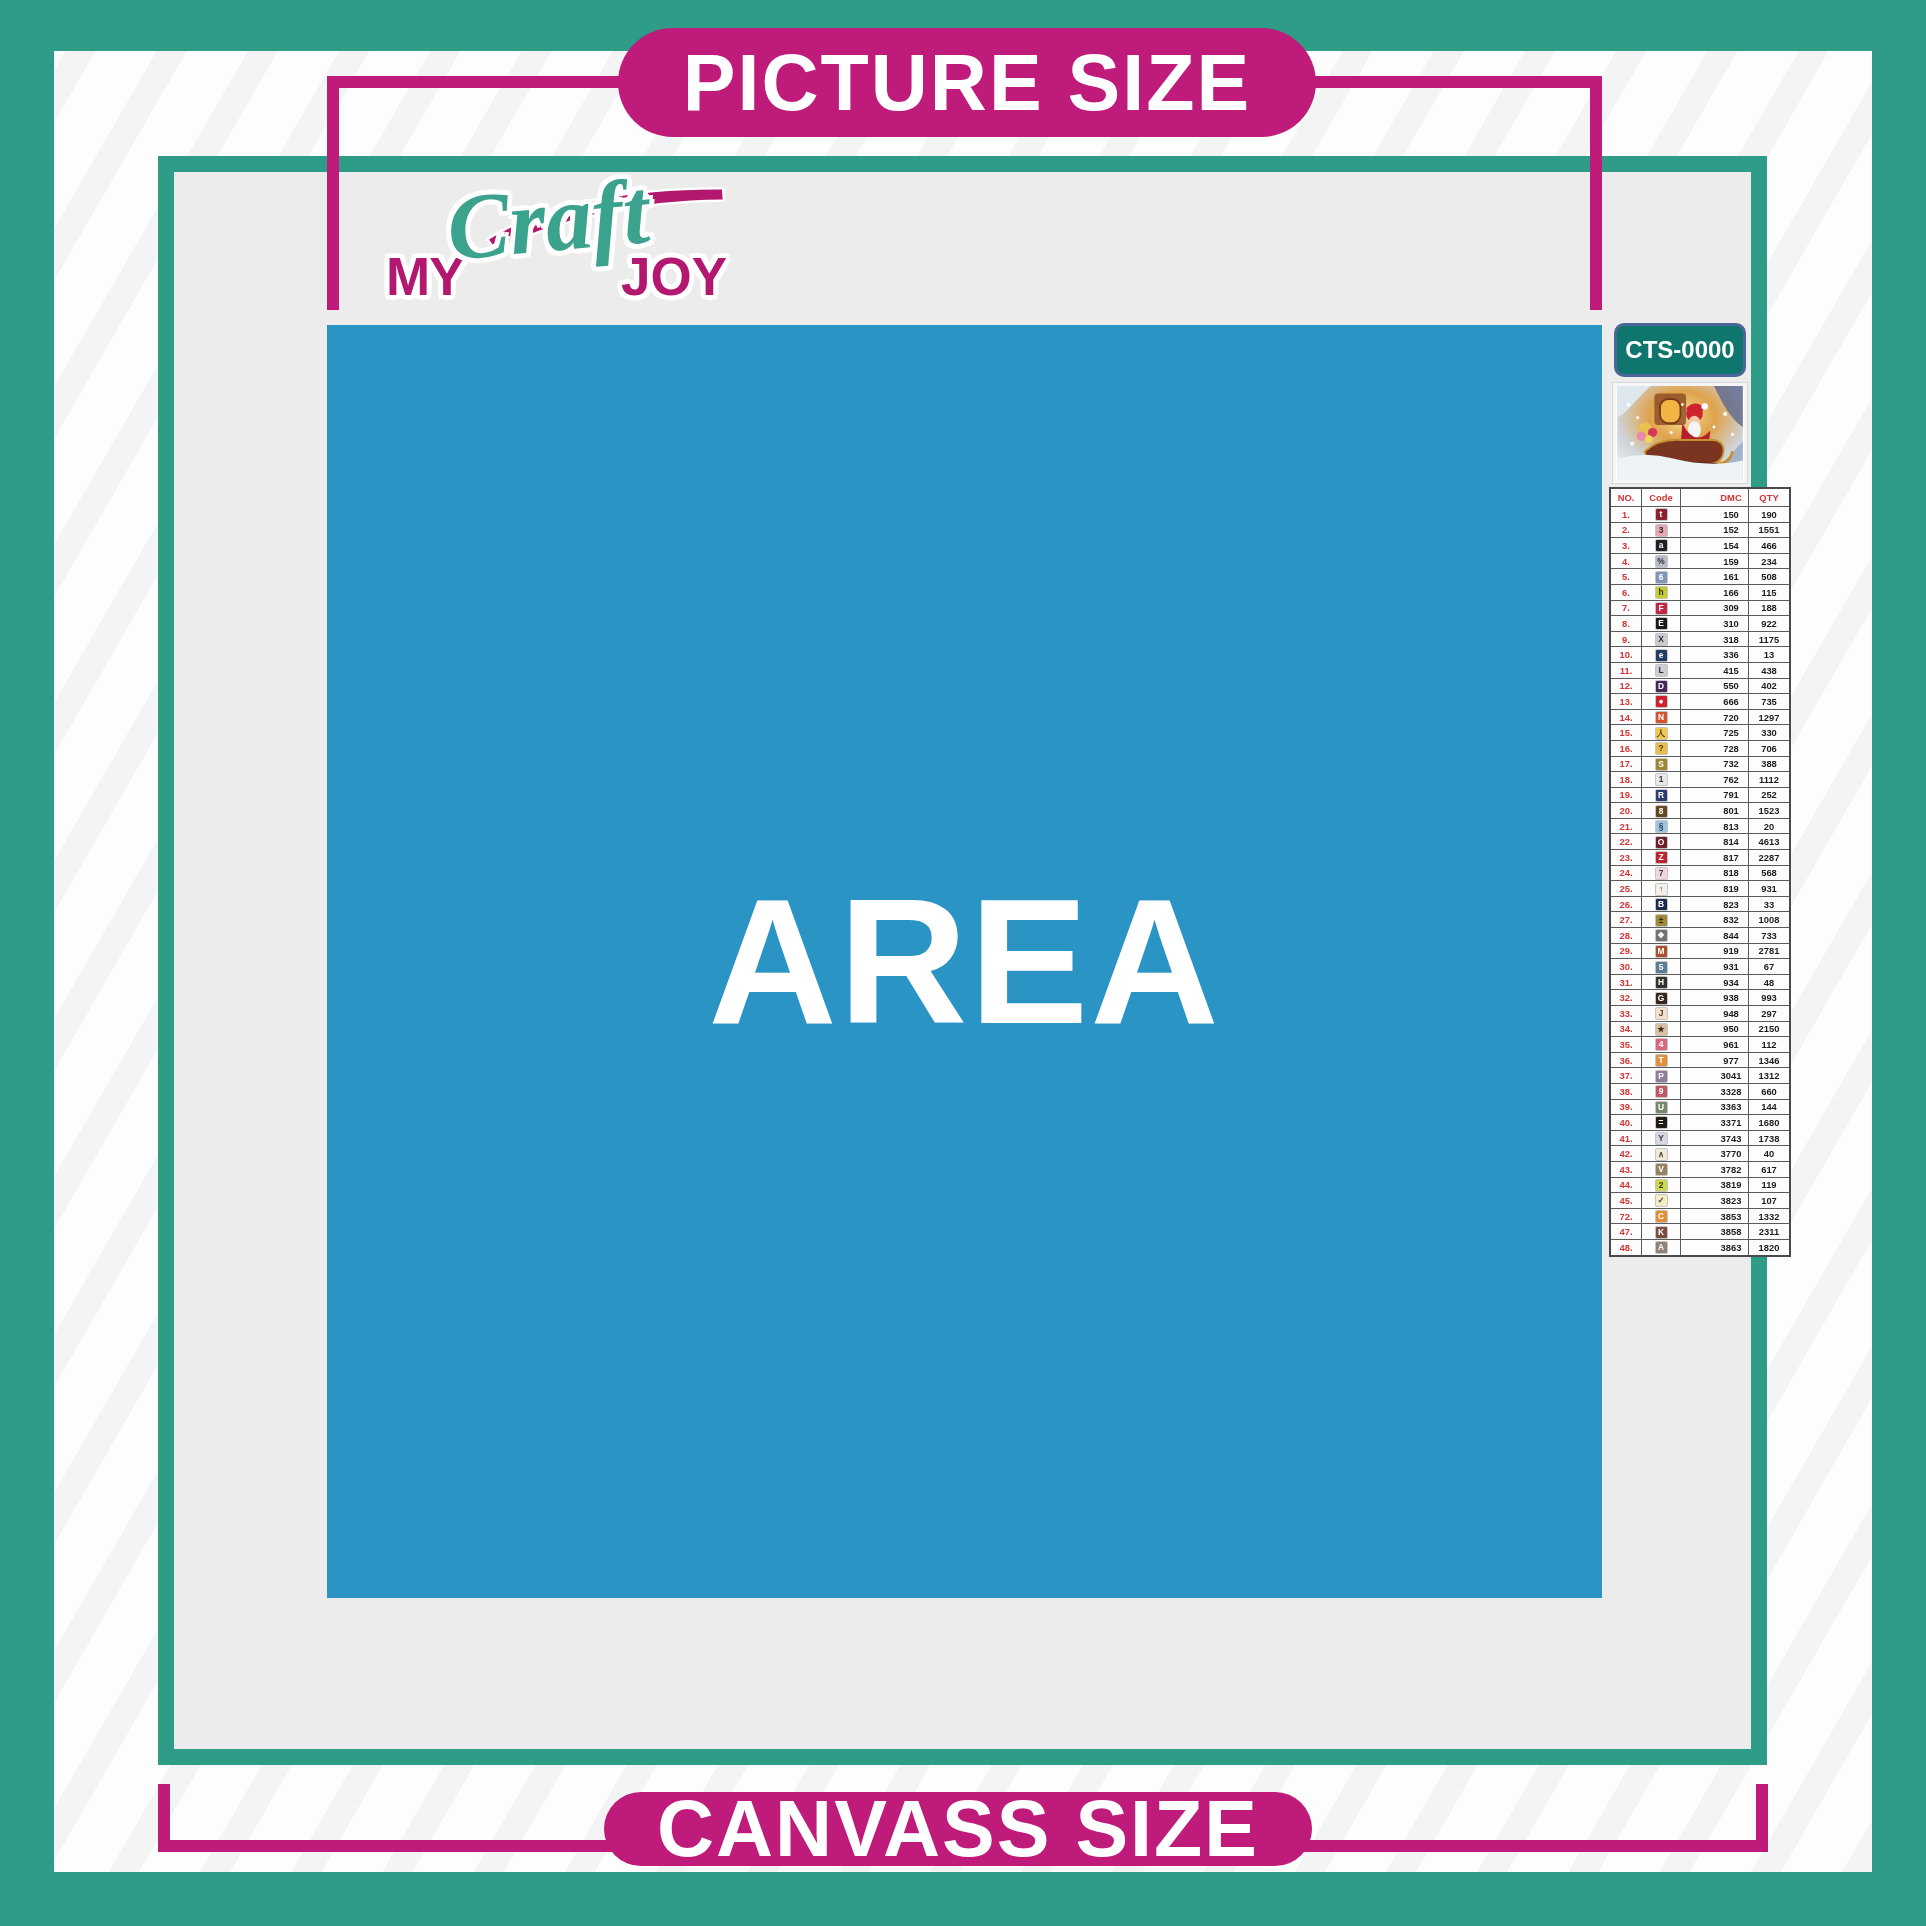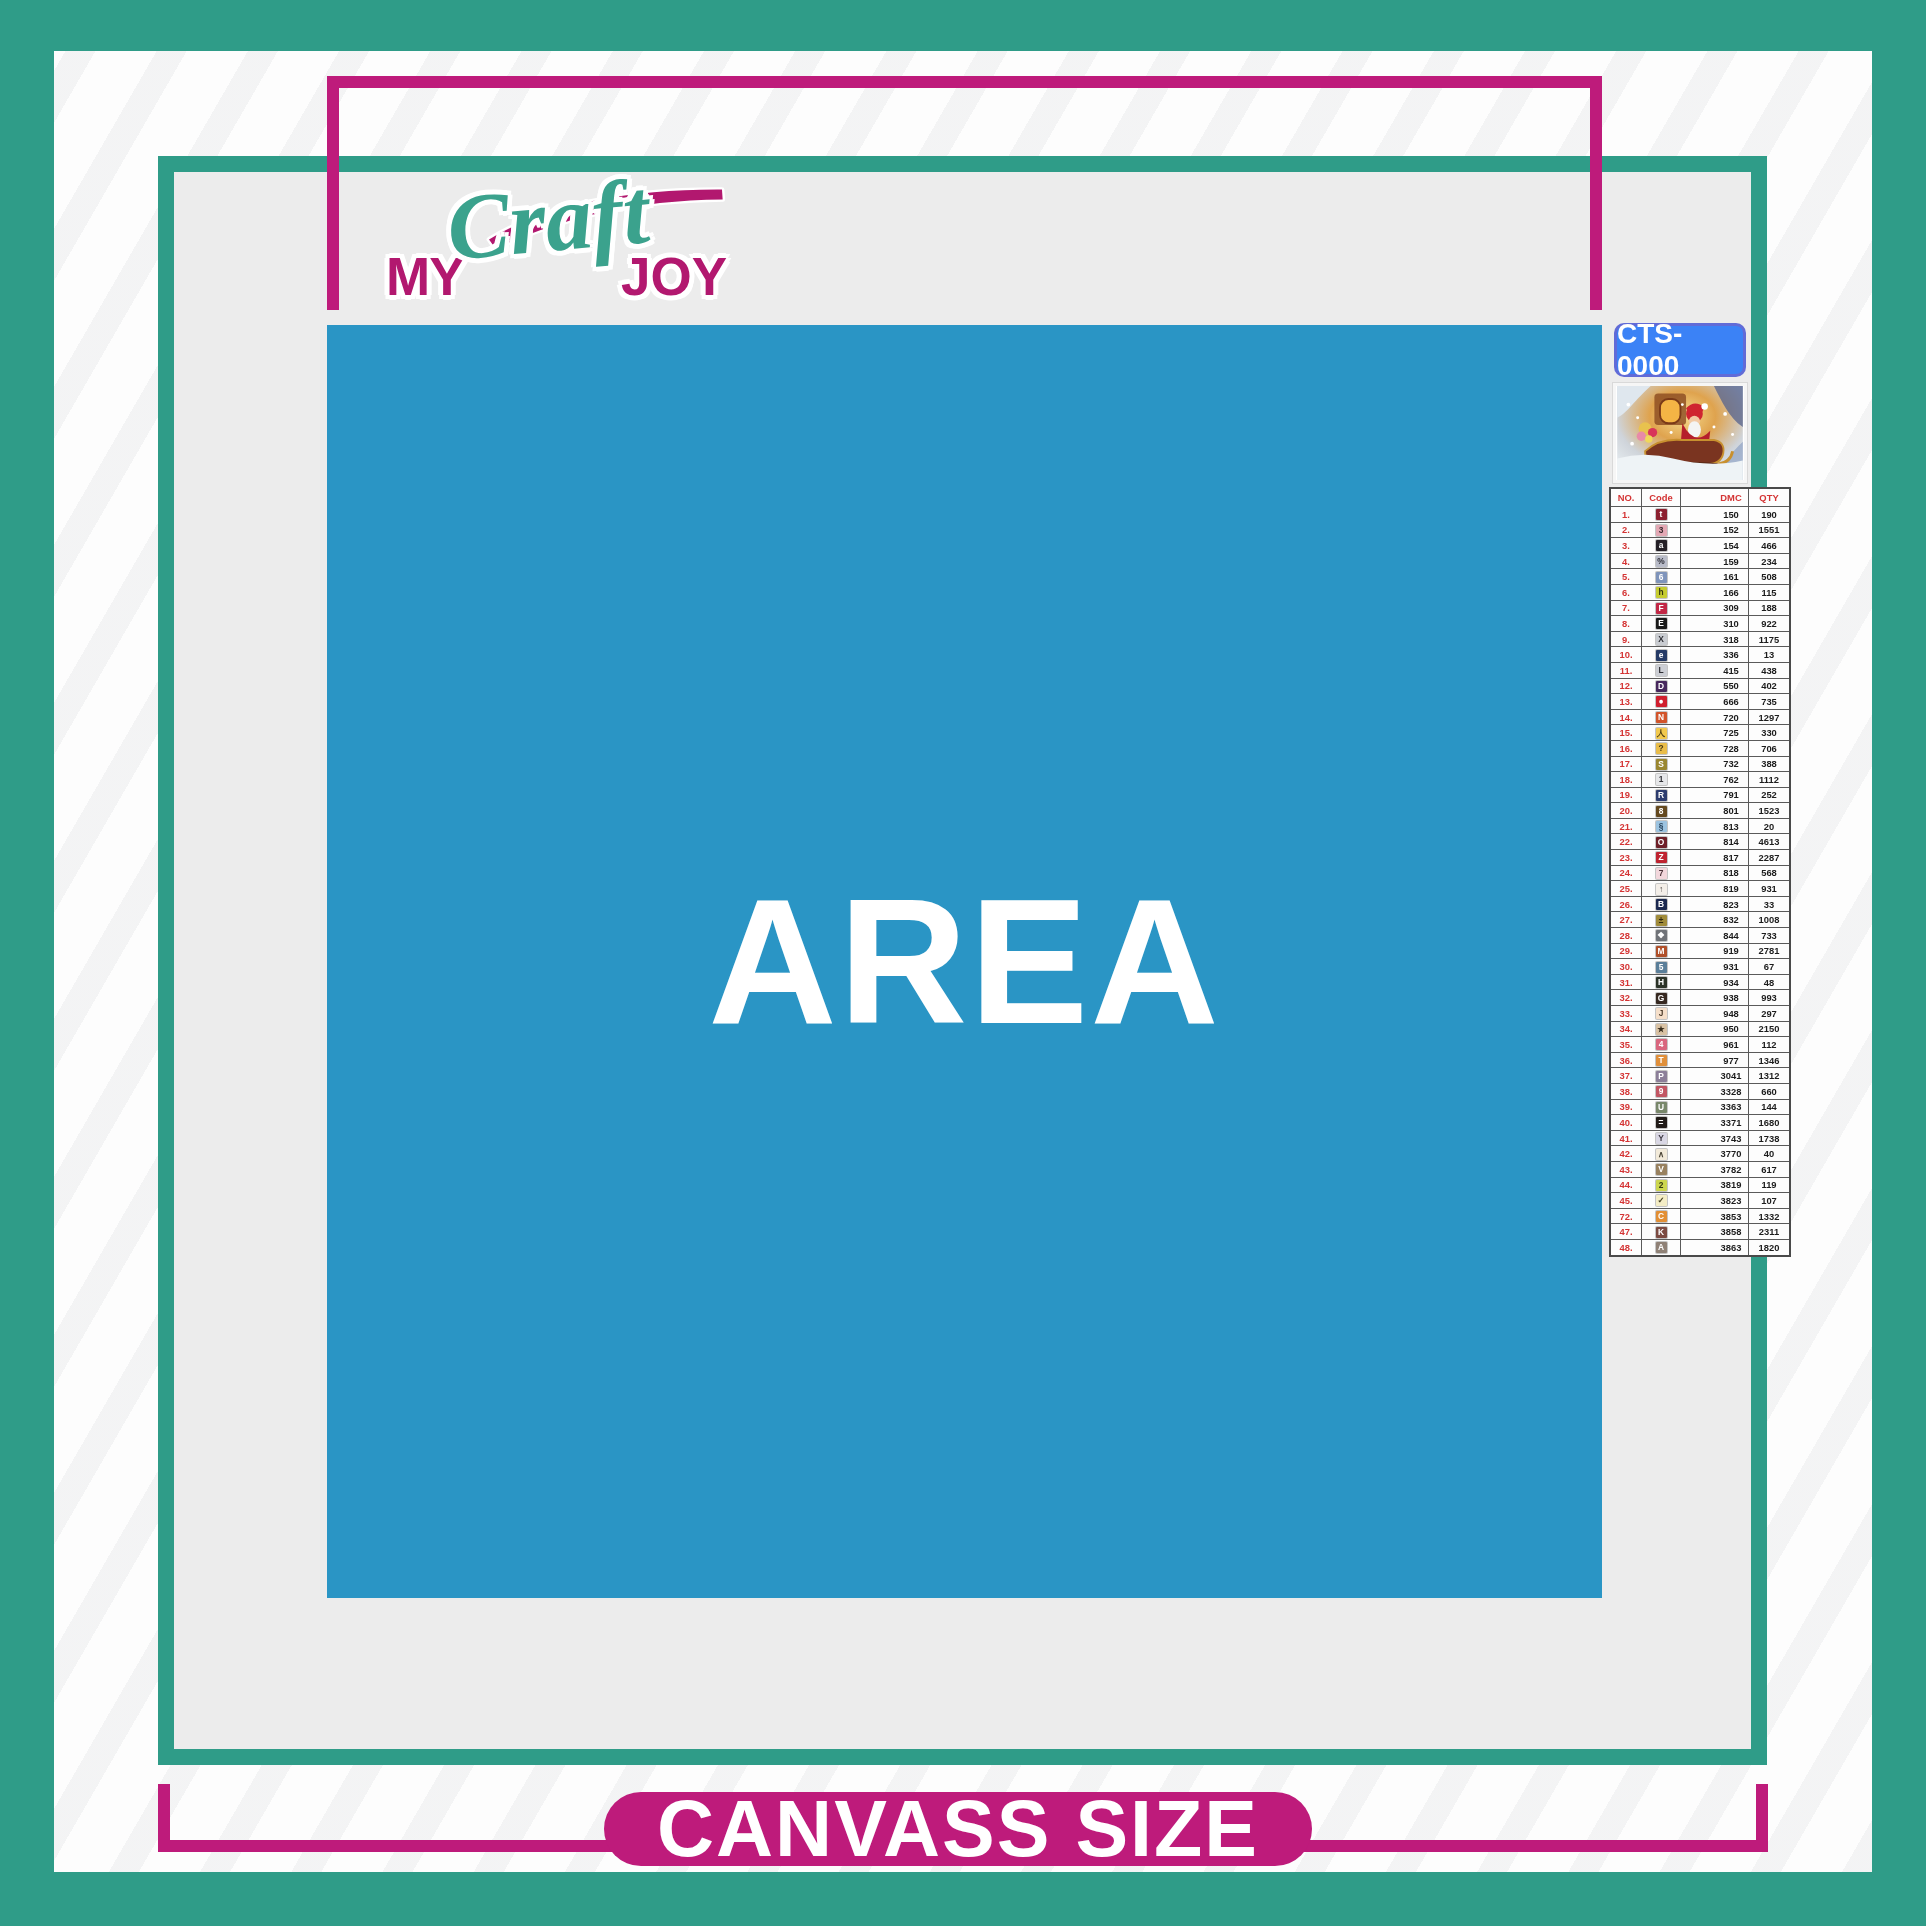--- a/index.html
+++ b/index.html
@@ -39,23 +39,23 @@
   .logo{left:358px;top:184px;width:341px;height:125px;margin-left:28px;}
   .sticker{text-shadow:-4px -4px 0 #fff,4px -4px 0 #fff,-4px 4px 0 #fff,4px 4px 0 #fff,
     0 -5px 0 #fff,0 5px 0 #fff,-5px 0 0 #fff,5px 0 0 #fff;}
   .logo-my{left:0;bottom:2px;font-size:53px;font-weight:bold;color:#b2186f;letter-spacing:-1px;}
   .logo-craft{left:61px;top:-18px;font-family:"Liberation Serif",serif;font-style:italic;font-weight:bold;
     font-size:93px;color:#3ba28d;transform:rotate(-5deg);}
   .logo-joy{right:0;bottom:2px;font-size:53px;font-weight:bold;color:#b2186f;letter-spacing:0px;}
   .logo-brush{left:95px;top:2px;width:249px;height:57px;transform:rotate(-4deg);}
 
   
-  .cts-badge{left:1614px;top:323px;width:132px;height:54px;background:#3b82f6;border:3px solid rgba(130,90,190,0.55);
+  .cts-badge{left:1614px;top:323px;width:132px;height:54px;background:#0f766e;border:3px solid rgba(130,90,190,0.55);
     border-radius:10px;box-sizing:border-box;display:flex;align-items:center;justify-content:center;
-    color:#fff;font-weight:bold;font-size:28px;letter-spacing:0;}
+    color:#fff;font-weight:bold;font-size:24px;letter-spacing:0;}
   .thumb{left:1613px;top:383px;width:134px;height:100px;background:#fff;border:3px solid #f6f6f6;
     box-sizing:border-box;box-shadow:0 0 0 1px rgba(0,0,0,0.08);}
   .thumb svg{display:block;width:100%;height:100%;}
 
   .code-table{left:1609px;top:487px;width:141px;border-collapse:collapse;background:#fdfdfd;
     table-layout:fixed;border:2px solid #4a4a4a;}
   .code-table th,.code-table td{border:1px solid #5a5a5a;padding:0;text-align:center;overflow:hidden;}
   .code-table th{height:17px;font-size:9.4px;font-weight:bold;color:#d43434;}
   .code-table td{height:14.6px;font-size:9.4px;font-weight:bold;color:#1c1c1c;}
   .code-table .c-no{width:30px;color:#d43434;}
@@ -85,20 +85,21 @@
   </div>
 
   <div class="abs mag tline"></div>
   <div class="abs mag tleg-l"></div>
   <div class="abs mag tleg-r"></div>
 
   <div class="abs mag bline"></div>
   <div class="abs mag bleg-l"></div>
   <div class="abs mag bleg-r"></div>
 
+  <div class="abs pill pill-top">PICTURE SIZE</div>
   <div class="abs pill pill-bottom">CANVASS SIZE</div>
 
   <div class="abs logo">
     <span class="abs logo-my sticker">MY</span>
     <svg class="abs logo-brush" viewBox="0 0 252 58">
       <path d="M6,46 C60,18 140,4 246,12 L246,22 C150,16 72,32 12,56 Z" fill="#b2186f" stroke="#ffffff" stroke-width="5" paint-order="stroke" stroke-linejoin="round"></path>
     </svg>
     <span class="abs logo-craft sticker">Craft</span>
     <span class="abs logo-joy sticker">JOY</span>
   </div>

